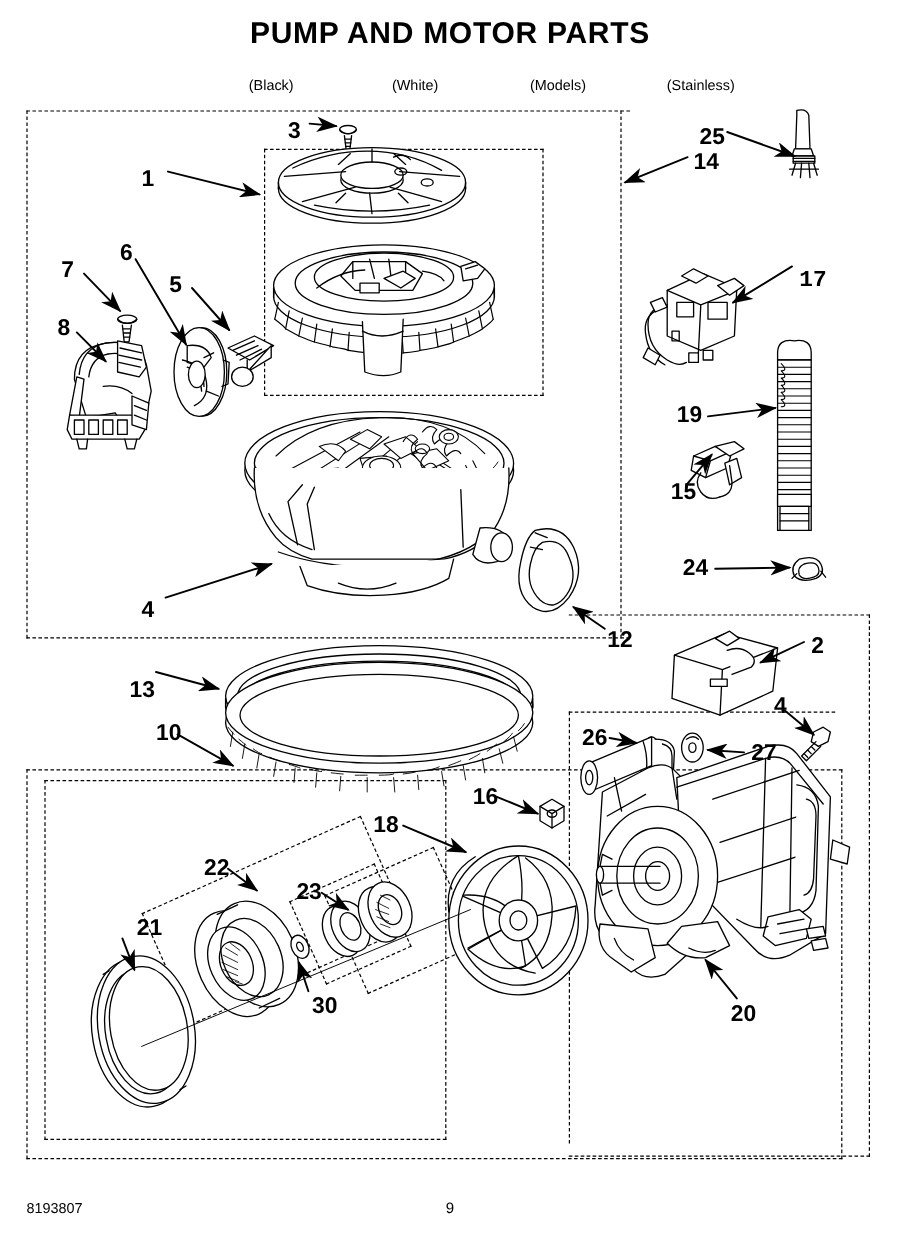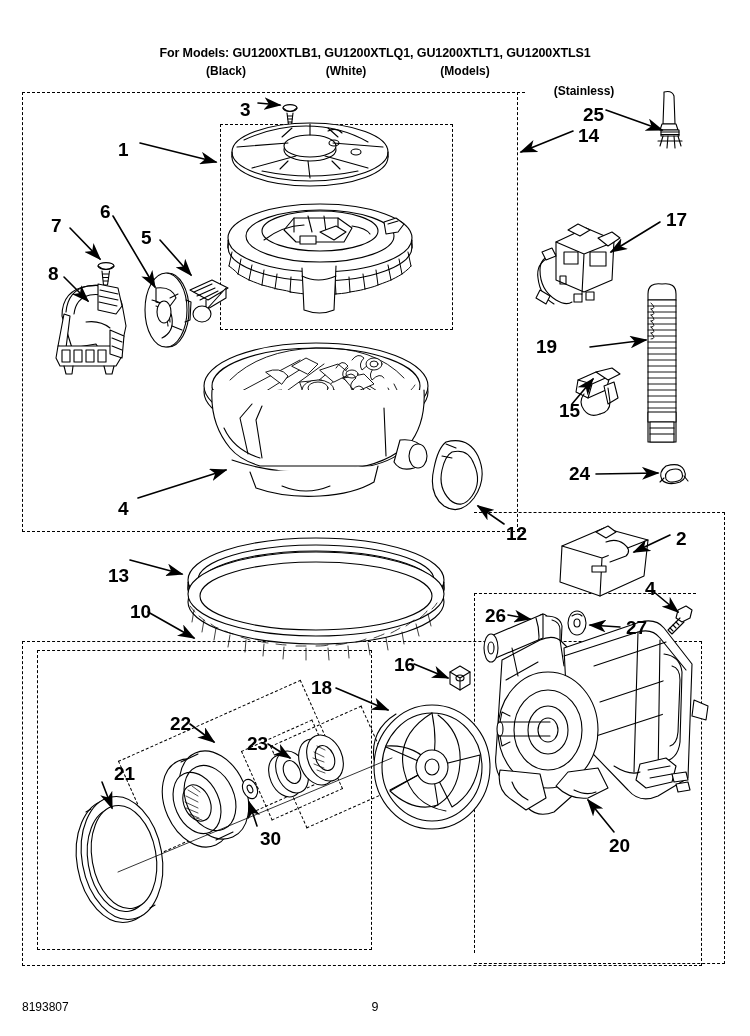--- a/index.html
+++ b/index.html
@@ -5,27 +5,27 @@
   html,body{margin:0;padding:0;background:#fff;}
   body{width:750px;height:1036px;position:relative;overflow:hidden;
        font-family:"Liberation Sans",sans-serif;color:#000;}
 
   #page{position:absolute;inset:0;width:750px;height:1036px;}
 
   
   .hdr{position:absolute;left:0;right:0;text-align:center;}
   #title{top:14px;font-size:25px;font-weight:bold;letter-spacing:.6px;}
   #models{top:46px;font-size:12.5px;font-weight:bold;letter-spacing:-.1px;}
-  #finishrow{top:64px;font-size:12px;font-weight:bold;
+  #finishrow{top:64px;font-size:12px;font-weight:normal;
              display:flex;justify-content:center;gap:0;padding-left:32px;}
   #finishrow span{display:inline-block;text-align:center;}
   #finishrow span:nth-child(1){width:120px;margin-left:28px;}
   #finishrow span:nth-child(2){width:120px;}
   #finishrow span:nth-child(3){width:118px;}
-  #finishrow span:nth-child(4){width:120px;margin-top:20px;}
+  #finishrow span:nth-child(4){width:120px;}
 
   
   #foot-left{position:absolute;left:22px;top:1000px;font-size:12px;}
   #foot-page{position:absolute;left:0;right:0;top:1000px;text-align:center;font-size:12.5px;}
 
   
   .dbox{position:absolute;border:1.6px dashed #000;box-sizing:border-box;}
   .dbox.thin{border-width:1.4px;}
 
   
@@ -35,21 +35,21 @@
   
   .num{position:absolute;font-size:19px;font-weight:bold;line-height:1;
        font-family:"Liberation Sans",sans-serif;}
   #art{position:absolute;left:0;top:0;width:750px;height:1036px;}
 </style>
 </head>
 <body>
 
 <div id="page">
 
-  <div class="hdr" id="models">For Models: GU1200XTLB1, GU1200XTLQ1, GU1200XTLT1, GU1200XTLS1</div>
+  <div class="hdr" id="title">PUMP AND MOTOR PARTS</div>
   <div class="hdr" id="finishrow">
     <span>(Black)</span>
     <span>(White)</span>
     <span>(Models)</span>
     <span>(Stainless)</span>
   </div>
 
   <div class="dbox" style="left:22px;top:92px;width:503px;height:440px;border-right:none;"></div>
   <div class="dbox thin" style="left:220px;top:124px;width:233px;height:206px;"></div>
   <div class="dbox" style="left:517px;top:92px;width:215px;height:440px;border:none;border-left:1.6px dashed #000;"></div>
@@ -475,22 +475,22 @@
   </svg>
 
   <div class="num" style="left:118px;top:140px;">1</div>
   <div class="num" style="left:240px;top:100px;">3</div>
   <div class="num" style="left:583px;top:105px;">25</div>
   <div class="num" style="left:578px;top:126px;">14</div>
   <div class="num" style="left:51px;top:216px;">7</div>
   <div class="num" style="left:100px;top:202px;">6</div>
   <div class="num" style="left:141px;top:228px;">5</div>
   <div class="num" style="left:48px;top:264px;">8</div>
-  <div class="num" style="left:666px;top:210px;">17</div>
-  <div class="num" style="left:536px;top:337px;">19</div>
+  <div class="num" style="left:666px;top:224px;font-family:Liberation Mono, monospace;">17</div>
+  <div class="num" style="left:564px;top:337px;">19</div>
   <div class="num" style="left:559px;top:401px;">15</div>
   <div class="num" style="left:569px;top:464px;">24</div>
   <div class="num" style="left:118px;top:499px;">4</div>
   <div class="num" style="left:506px;top:524px;">12</div>
   <div class="num" style="left:108px;top:566px;">13</div>
   <div class="num" style="left:130px;top:602px;">10</div>
   <div class="num" style="left:676px;top:529px;">2</div>
   <div class="num" style="left:645px;top:579px;">4</div>
   <div class="num" style="left:485px;top:606px;">26</div>
   <div class="num" style="left:626px;top:618px;">27</div>

